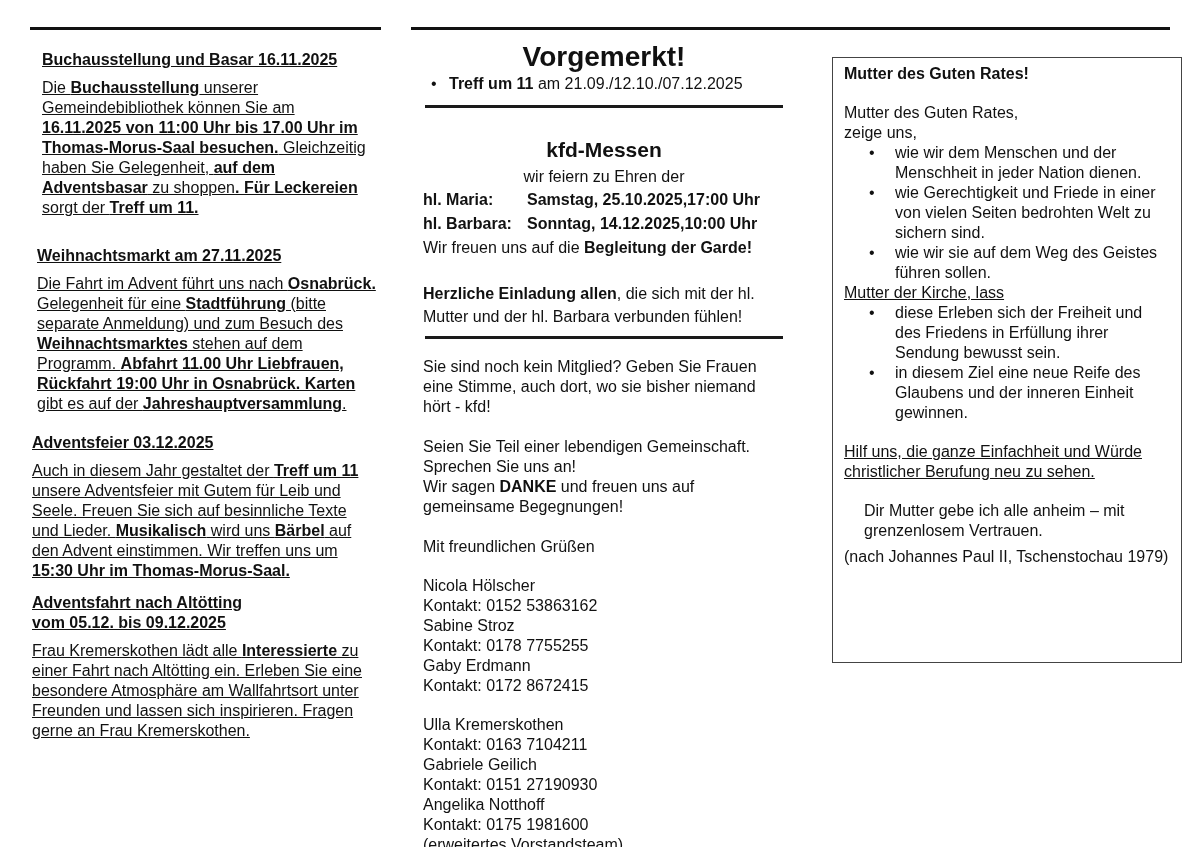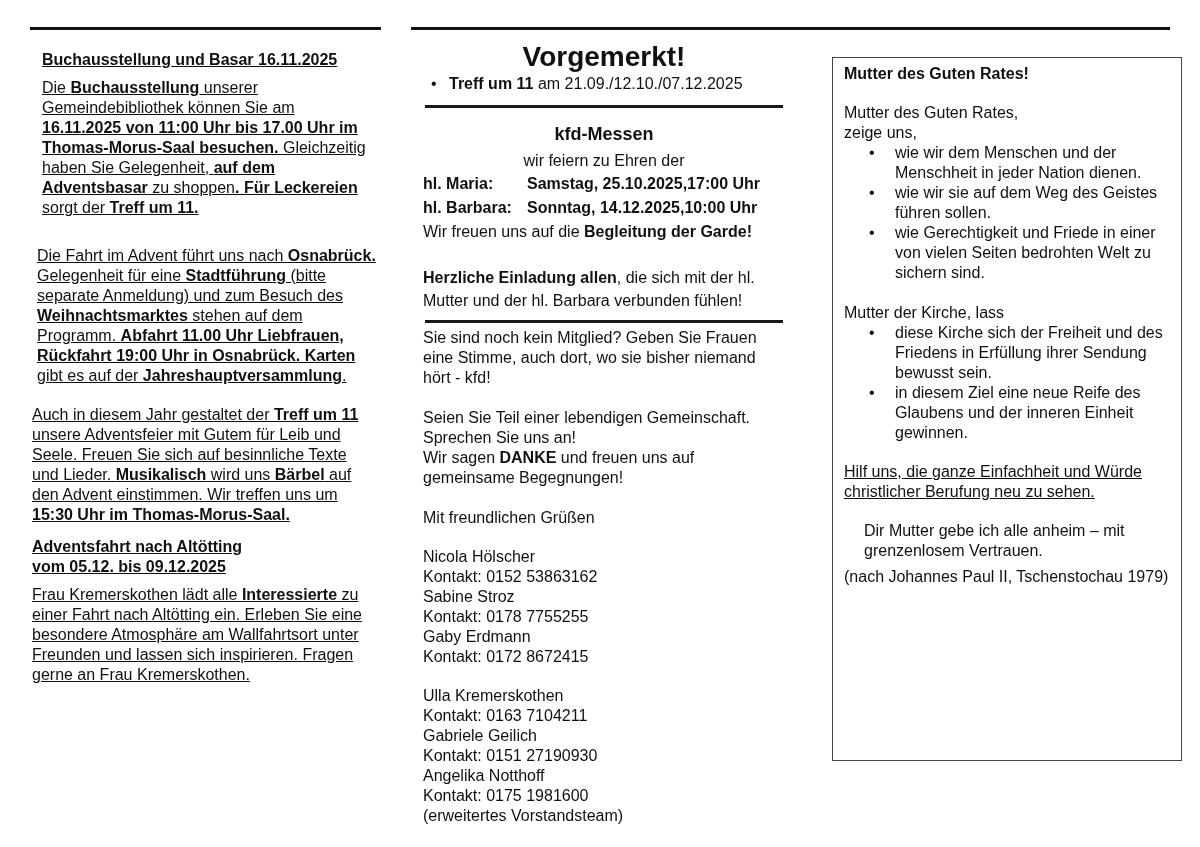--- a/index.html
+++ b/index.html
@@ -22,21 +22,21 @@
     #mid { left: 423px; top: 43px; width: 362px; }
     .center-title { text-align: center; font-weight: bold; font-size: 28px; line-height: 28px; }
     .bullet-line { display: flex; font-size: 16px; line-height: 20px; padding-left: 8px; }
     .bullet-line .dot { width: 18px; }
     .mid-rule { height: 3px; background: #1a1a1a; margin: 0 2px; }
     .mass-row { display: flex; font-weight: bold; line-height: 24px; align-items: center; }
     .mass-row .lbl { width: 104px; }
 
     
     #box {
-      position: absolute; left: 832px; top: 57px; width: 350px; height: 704px;
+      position: absolute; left: 832px; top: 57px; width: 350px; height: 606px;
       border: 1.5px solid #444444; box-sizing: border-box;
       padding: 6px 10px 0 11px;
     }
     .ul { margin: 0; padding: 0; list-style: none; }
     .ul li { position: relative; padding-left: 51px; }
     .ul li::before {
       content: "\2022"; position: absolute; left: 25px; top: 0; font-size: 16px;
     }
   </style>
 </head>
@@ -45,61 +45,63 @@
 <div class="rule" style="left:30px; top:27px; width:351px;"></div>
 <div class="rule" style="left:411px; top:27px; width:759px;"></div>
 
 <div class="col" id="left">
   <div style="padding-left:10px;">
     <div class="sec-title">Buchausstellung und Basar 16.11.2025</div>
     <p class="sec-body"><span>Die </span><b>Buchausstellung</b><span> unserer Gemeindebibliothek können Sie am </span><b>16.11.2025 von 11:00 Uhr bis 17.00 Uhr im Thomas-Morus-Saal besuchen.</b><span> Gleichzeitig haben Sie Gelegenheit, </span><b>auf dem Adventsbasar</b><span> zu shoppen</span><b>. Für Leckereien</b><span> sorgt der </span><b>Treff um 11.</b></p>
   </div>
 
   <div style="margin-top:28px; padding-left:5px;">
+    <div class="sec-title">Weihnachtsmarkt am 27.11.2025</div>
     <p class="sec-body"><span>Die Fahrt im Advent führt uns nach </span><b>Osnabrück.</b><span> Gelegenheit für eine </span><b>Stadtführung</b><span> (bitte separate Anmeldung) und zum Besuch des </span><b>Weihnachtsmarktes</b><span> stehen auf dem Programm. </span><b>Abfahrt 11.00 Uhr Liebfrauen, Rückfahrt 19:00 Uhr in Osnabrück. Karten</b><span> gibt es auf der </span><b>Jahreshauptversammlung</b><span>.</span></p>
   </div>
 
   <div style="margin-top:19px;">
+    <div class="sec-title">Adventsfeier 03.12.2025</div>
     <p class="sec-body"><span>Auch in diesem Jahr gestaltet der </span><b>Treff um 11</b><span> unsere Adventsfeier mit Gutem für Leib und Seele. Freuen Sie sich auf besinnliche Texte und Lieder. </span><b>Musikalisch</b><span> wird uns </span><b>Bärbel</b><span> auf den Advent einstimmen. Wir treffen uns um </span><b>15:30 Uhr im Thomas-Morus-Saal.</b></p>
   </div>
 
   <div style="margin-top:12px;">
     <div class="sec-title">Adventsfahrt nach Altötting</div>
     <div class="sec-title">vom 05.12. bis 09.12.2025</div>
     <p class="sec-body"><span>Frau Kremerskothen lädt alle </span><b>Interessierte</b><span> zu einer Fahrt nach Altötting ein. Erleben Sie eine besondere Atmosphäre am Wallfahrtsort unter Freunden und lassen sich inspirieren. Fragen gerne an Frau Kremerskothen.</span></p>
   </div>
 </div>
 
 <div class="col" id="mid">
   <div class="center-title">Vorgemerkt!</div>
   <div class="bullet-line" style="margin-top:3px;">
     <span class="dot">•</span>
     <span><b>Treff um 11</b><span> am 21.09./12.10./07.12.2025</span></span>
   </div>
   <div class="mid-rule" style="margin-top:11px;"></div>
 
-  <div class="center-title" style="margin-top:12px; font-size:18px;">kfd-Messen</div>
+  <div class="center-title" style="margin-top:28px; font-size:21px;">kfd-Messen</div>
   <div style="text-align:center; margin-top:2px; line-height:22px;">wir feiern zu Ehren der</div>
   <div class="mass-row">
     <span class="lbl">hl. Maria:</span>
     <span>Samstag, 25.10.2025,17:00 Uhr</span>
   </div>
   <div class="mass-row">
     <span class="lbl">hl. Barbara:</span>
     <span>Sonntag, 14.12.2025,10:00 Uhr</span>
   </div>
   <div style="line-height:24px;">
     <span>Wir freuen uns auf die </span><b>Begleitung der Garde!</b>
   </div>
   <div style="margin-top:22px; line-height:23px;">
     <b>Herzliche Einladung allen</b><span>, die sich mit der hl. Mutter und der hl. Barbara verbunden fühlen!</span>
   </div>
   <div class="mid-rule" style="margin-top:8px;"></div>
 
-  <div style="margin-top:5px; padding-right:8px;">
+  <div style="margin-top:18px; padding-right:8px;">
     <p>Sie sind noch kein Mitglied? Geben Sie Frauen eine Stimme, auch dort, wo sie bisher niemand hört - kfd!</p>
     <p style="margin-top:20px;">
       <span>Seien Sie Teil einer lebendigen Gemeinschaft.</span><br>
       <span>Sprechen Sie uns an!</span><br>
       <span>Wir sagen </span><b>DANKE</b><span> und freuen uns auf gemeinsame Begegnungen!</span>
     </p>
     <p style="margin-top:20px;">Mit freundlichen Grüßen</p>
   </div>
 
   <div style="margin-top:19px;">
@@ -122,24 +124,24 @@
 </div>
 
 <div id="box">
   <div class="b">Mutter des Guten Rates!</div>
   <div style="margin-top:19px;">
     <div>Mutter des Guten Rates,</div>
     <div>zeige uns,</div>
   </div>
   <ul class="ul">
     <li>wie wir dem Menschen und der Menschheit in jeder Nation dienen.</li>
+    <li>wie Gerechtigkeit und Friede in einer von vielen Seiten bedrohten Welt zu sichern sind.</li>
     <li>wie wir sie auf dem Weg des Geistes führen sollen.</li>
-    <li>wie Gerechtigkeit und Friede in einer von vielen Seiten bedrohten Welt zu sichern sind.</li>
   </ul>
-  <div style="margin-top:20px;">Mutter der Kirche, lass</div>
+  <div style="text-decoration:underline;">Mutter der Kirche, lass</div>
   <ul class="ul">
-    <li>diese Kirche sich der Freiheit und des Friedens in Erfüllung ihrer Sendung bewusst sein.</li>
+    <li>diese Erleben sich der Freiheit und des Friedens in Erfüllung ihrer Sendung bewusst sein.</li>
     <li>in diesem Ziel eine neue Reife des Glaubens und der inneren Einheit gewinnen.</li>
   </ul>
   <p style="margin-top:19px;text-decoration:underline;">Hilf uns, die ganze Einfachheit und Würde christlicher Berufung neu zu sehen.</p>
   <p style="margin-top:19px;margin-left:20px;">Dir Mutter gebe ich alle anheim – mit grenzenlosem Vertrauen.</p>
   <p style="margin-top:6px;">(nach Johannes Paul II, Tschenstochau 1979)</p>
 </div>
 
 </body></html>

